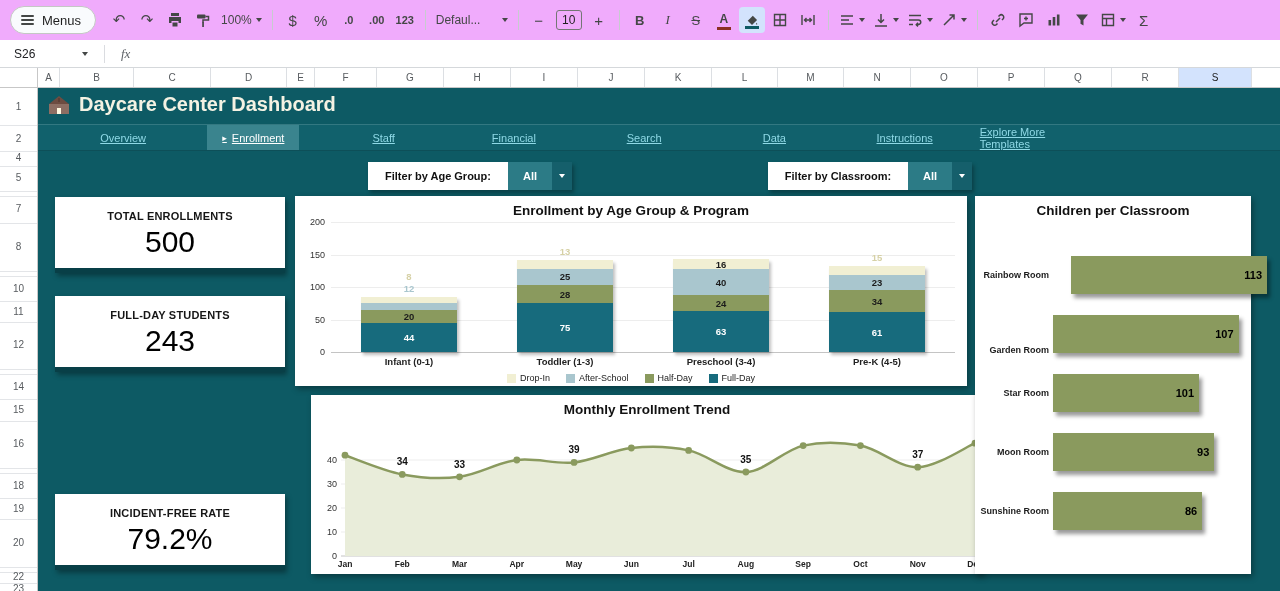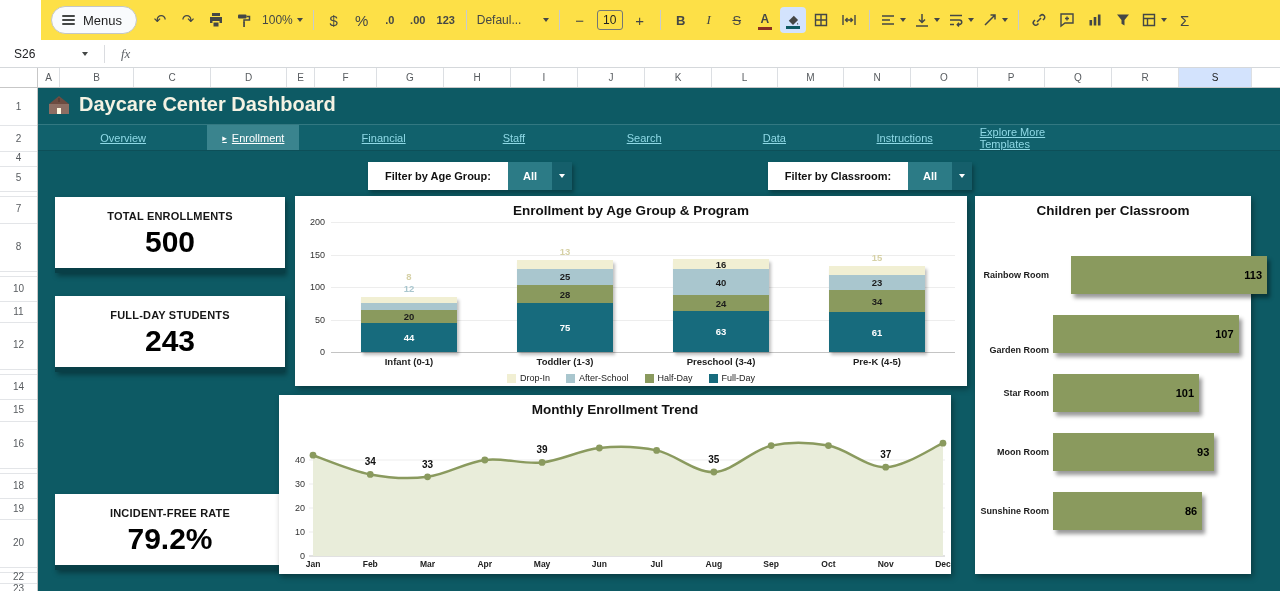--- a/index.html
+++ b/index.html
@@ -1,20 +1,20 @@
 <!DOCTYPE html>
 <html style="--teal: #0d5a64; --navbg: #11616c; --navactive: #3a848e; --navlink: #8fd9e6; --accent: #083f47; --ddbg: #2c7b86; --ddarrow: #155f6b;"><head>
 <meta charset="utf-8">
 <style>
   * { box-sizing: border-box; margin: 0; padding: 0; }
   html,body { width:1280px; height:591px; overflow:hidden; font-family:"Liberation Sans", sans-serif; background:#fff; }
   .app { position:relative; width:1280px; height:591px; background:#fff; }
 
   
-  .toolbar { position:absolute; top:0; left:0; right:0; height:40px; background:#fde047; display:flex; align-items:center; padding:0 10px; gap:2px;margin-left:41px; }
+  .toolbar { position:absolute; top:0; left:0; right:0; height:40px; background:#f0abfc; display:flex; align-items:center; padding:0 10px; gap:2px; }
   .menus-pill { display:flex; align-items:center; gap:8px; height:28px; padding:0 14px 0 10px; border-radius:14px; border:1px solid #c4c7c5; background:#f9fbfd; font-size:13px; color:#1f1f1f; cursor:pointer; margin-right:8px; font-family:inherit; }
   .hamburger i { display:block; width:13px; height:2px; background:#444746; margin:2px 0; border-radius:1px; }
   .tbtn { display:flex; align-items:center; justify-content:center; min-width:26px; height:26px; border:none; background:transparent; border-radius:4px; color:#444746; font-size:13px; padding:0 3px; cursor:pointer; font-family:inherit; }
   .glyph { font-size:15px; }
   .small-t { font-size:11px; font-weight:bold; }
   .sep { width:1px; height:20px; background:#c7cbcf; margin:0 5px; flex:none; }
   .caret { width:0; height:0; border-left:3.5px solid transparent; border-right:3.5px solid transparent; border-top:4px solid #444746; margin-left:4px; }
   .zoomtxt, .fonttxt { font-size:12px; color:#444746; }
   .fontdrop { width:78px; justify-content:space-between; }
   .sizebox { width:26px; height:20px; border:1px solid #747775; border-radius:3px; font-size:12px; color:#1f1f1f; display:flex; align-items:center; justify-content:center; margin:0 2px; }
@@ -53,25 +53,25 @@
 
   .filter-group { position:absolute; top:74px; height:28px; display:flex; box-shadow:2px 3px 4px rgba(0,0,0,.3); }
   .filter-label { width:140px; background:#fff; display:flex; align-items:center; justify-content:center; font-size:11px; font-weight:bold; color:#111; }
   .filter-dd { width:64px; display:flex; cursor:pointer; }
   .filter-val { flex:1; background:var(--ddbg,#2c7b86); color:#fff; font-size:11px; font-weight:bold; display:flex; align-items:center; justify-content:center; }
   .filter-arrow { width:20px; background:var(--ddarrow,#155f6b); display:flex; align-items:center; justify-content:center; }
   .filter-arrow .caret { border-top-color:#fff; margin:0; }
 
   .kpi { position:absolute; left:17px; width:230px; height:76px; background:#fff; border-bottom:5px solid var(--accent,#083f47); box-shadow:2px 3px 5px rgba(0,0,0,.35); text-align:center; }
   .kpi .lbl { margin-top:13px; font-size:11px; font-weight:bold; color:#161616; letter-spacing:.2px; }
-  .kpi .val { margin-top:3px; font-size:30px; font-weight:bold; color:#000; }
+  .kpi .val { margin-top:3px; font-size:30px; font-weight:normal; color:#000; }
 
   .panel { position:absolute; background:#fff; box-shadow:2px 3px 6px rgba(0,0,0,.35); }
   .p1 { left:257px; top:108px; width:672px; height:190px; }
-  .p2 { left:241px; top:307px; width:672px; height:179px; }
+  .p2 { left:273px; top:307px; width:672px; height:179px; }
   .p3 { left:937px; top:108px; width:276px; height:378px; }
   .ptitle { position:absolute; top:7px; left:0; right:0; text-align:center; font-size:13.5px; font-weight:bold; color:#111; }
 
   .grid-line { position:absolute; height:1px; background:#ededed; }
   .axis-line { position:absolute; height:1px; background:#c4c4c4; }
   .ytick { position:absolute; font-size:9px; color:#333; width:28px; text-align:right; }
   .xcat { position:absolute; font-size:9.5px; font-weight:bold; color:#222; text-align:center; }
   .stack { position:absolute; display:flex; flex-direction:column; box-shadow:2px 3px 3px rgba(0,0,0,.25); }
   .seg { width:100%; display:flex; align-items:center; justify-content:center; font-size:9.5px; font-weight:bold; }
   .ovf { position:absolute; font-size:9.5px; font-weight:bold; text-align:center; }
@@ -307,24 +307,24 @@
         <div class="nav-cell">
             <span class="nav-link">Overview</span>
           </div>
         <div class="nav-cell">
           <span class="nav-link active">
             <span class="nav-marker">▸</span>
             <span>Enrollment</span>
           </span>
         </div>
         <div class="nav-cell">
+            <span class="nav-link">Staff</span>
+          </div>
+        <div class="nav-cell">
             <span class="nav-link">Financial</span>
-          </div>
-        <div class="nav-cell">
-            <span class="nav-link">Staff</span>
           </div>
         <div class="nav-cell">
             <span class="nav-link">Search</span>
           </div>
         <div class="nav-cell">
             <span class="nav-link">Data</span>
           </div>
         <div class="nav-cell">
             <span class="nav-link">Instructions</span>
           </div>

